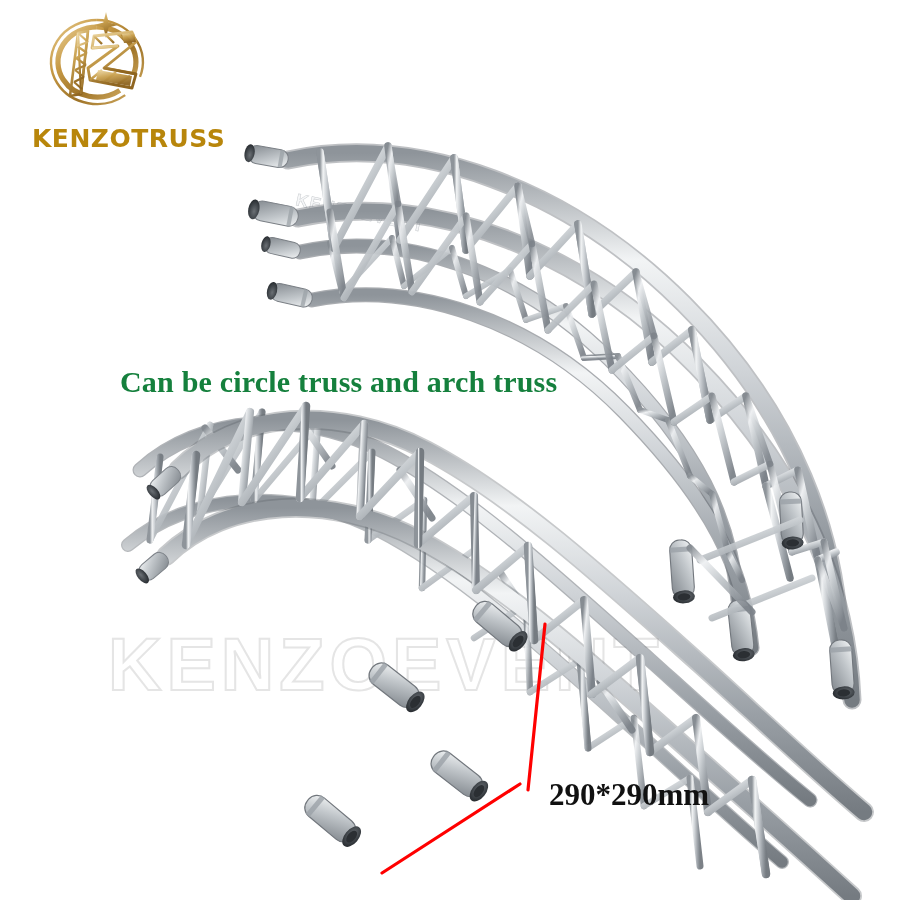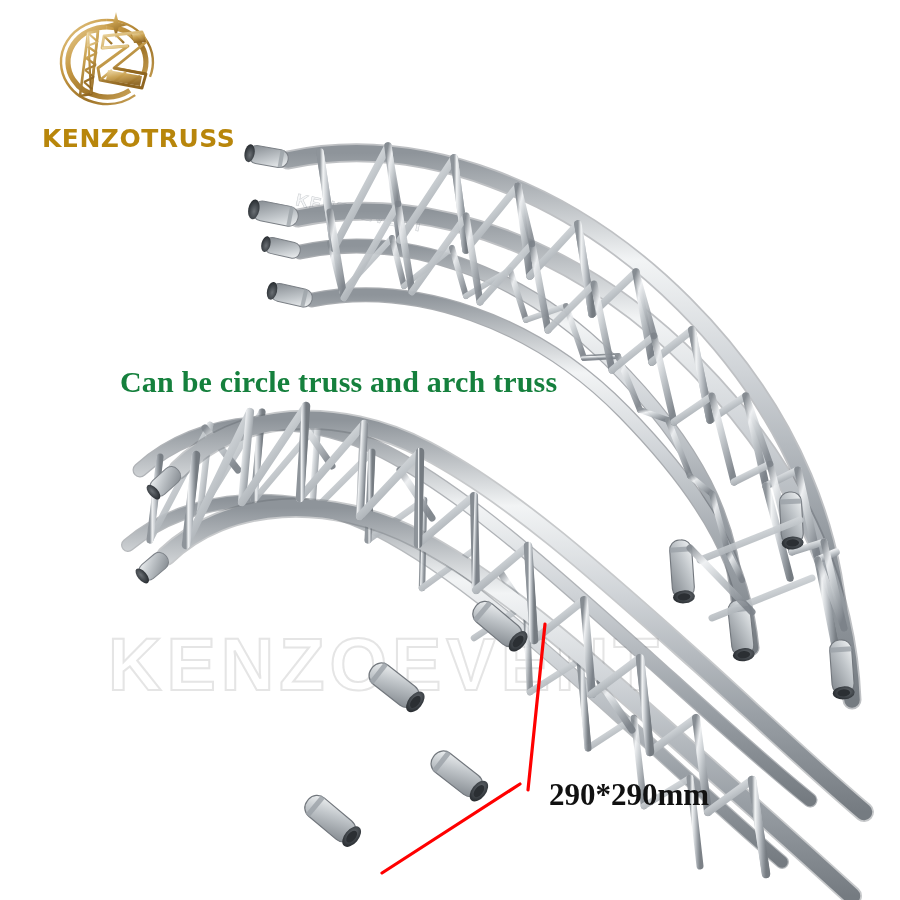--- a/index.html
+++ b/index.html
@@ -1,21 +1,21 @@
 <!DOCTYPE html>
 <html><head>
 <meta charset="utf-8">
 <style>
   html,body{margin:0;padding:0;background:#fff;}
   body{width:900px;height:900px;position:relative;overflow:hidden;
        font-family:"Liberation Serif",serif;}
   .stage{position:absolute;inset:0;width:900px;height:900px;background:#ffffff;}
 
   
-  .logo-wrap{position:absolute;left:28px;top:8px;width:190px;height:160px;}
+  .logo-wrap{position:absolute;left:18px;top:8px;width:190px;height:160px;}
   .logo-mark{position:absolute;left:14px;top:0;width:130px;height:118px;}
   .logo-word{position:absolute;left:14px;top:118px;width:172px;
              font-family:"DejaVu Sans",sans-serif;font-weight:bold;
              font-size:25px;letter-spacing:0.5px;line-height:1;
              color:#b8860b;white-space:nowrap;}
 
   
   .headline{position:absolute;left:120px;top:365px;
             font-family:"Liberation Serif",serif;font-weight:bold;
             font-size:30px;color:#15803d;white-space:nowrap;letter-spacing:0.2px;}

